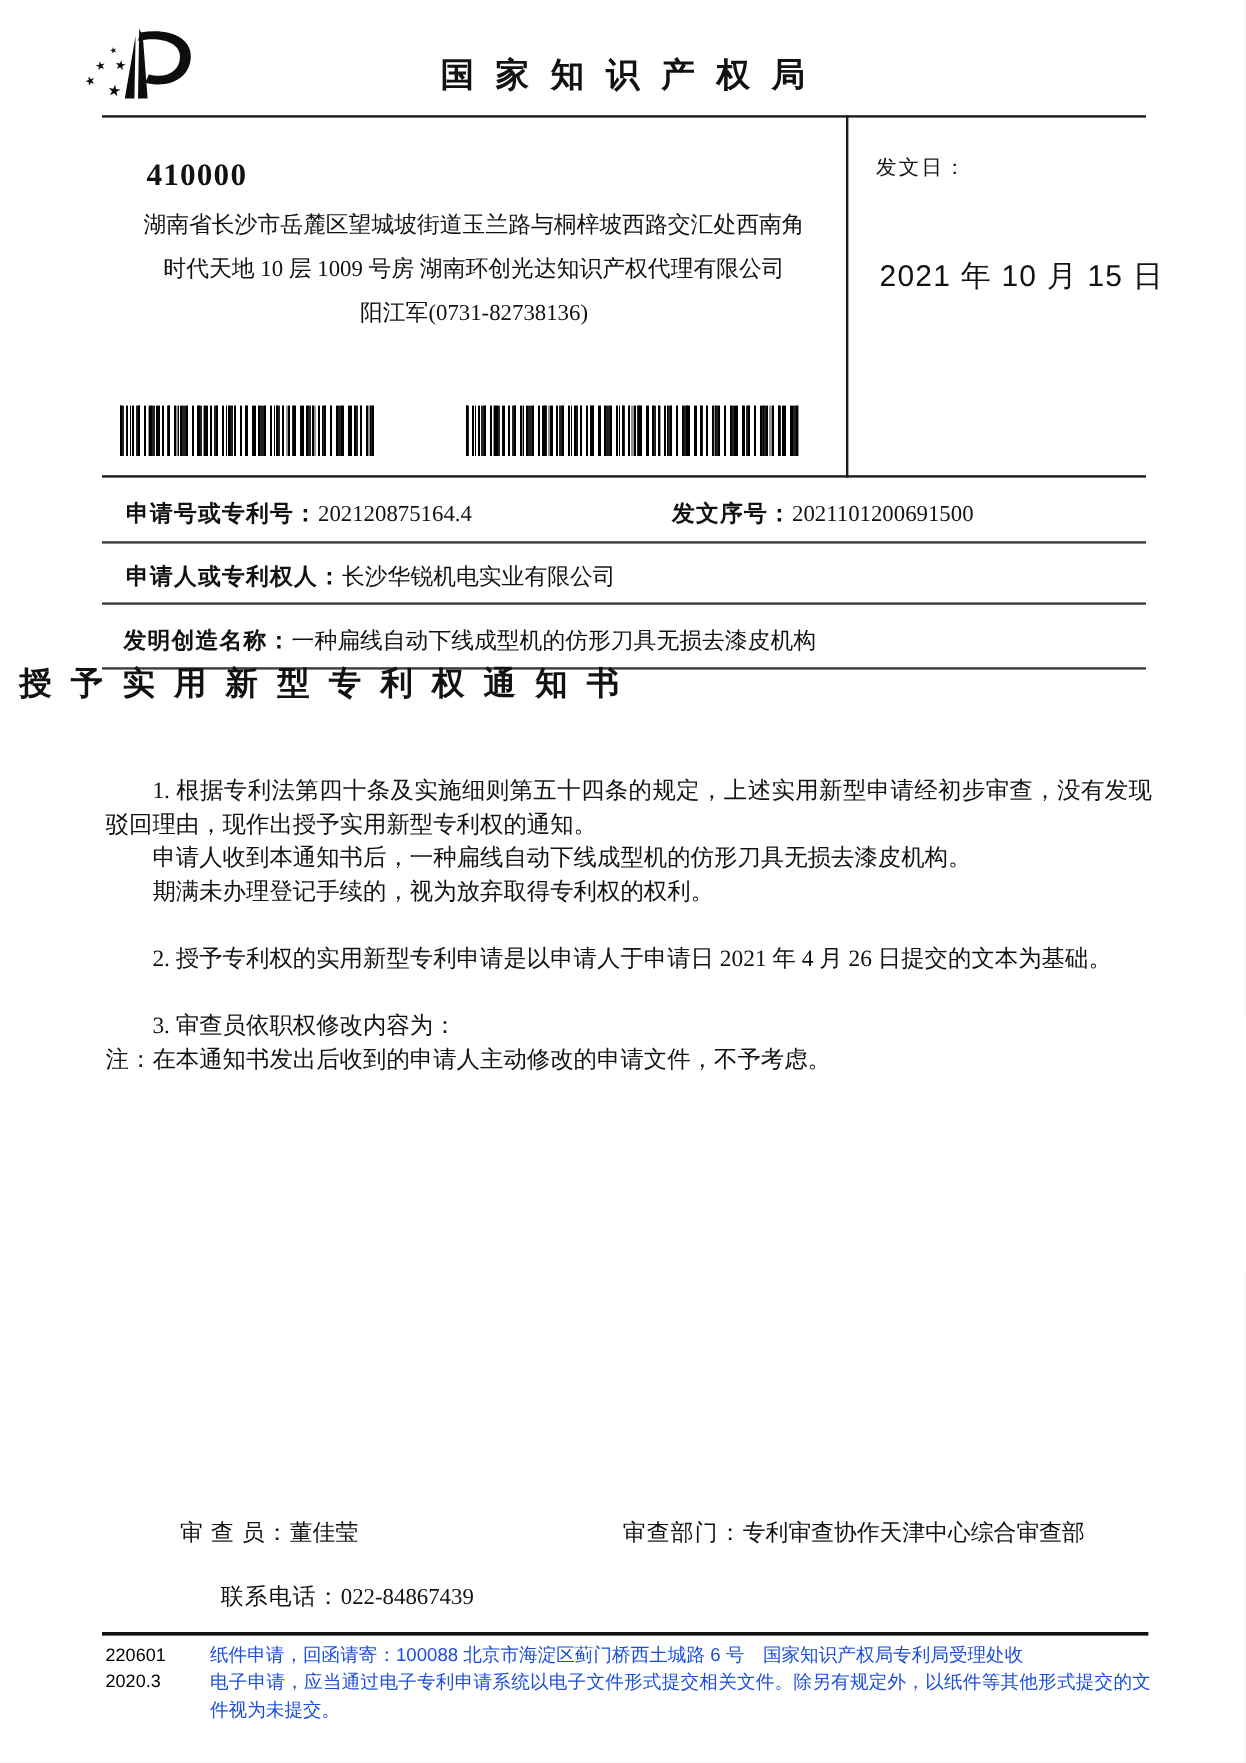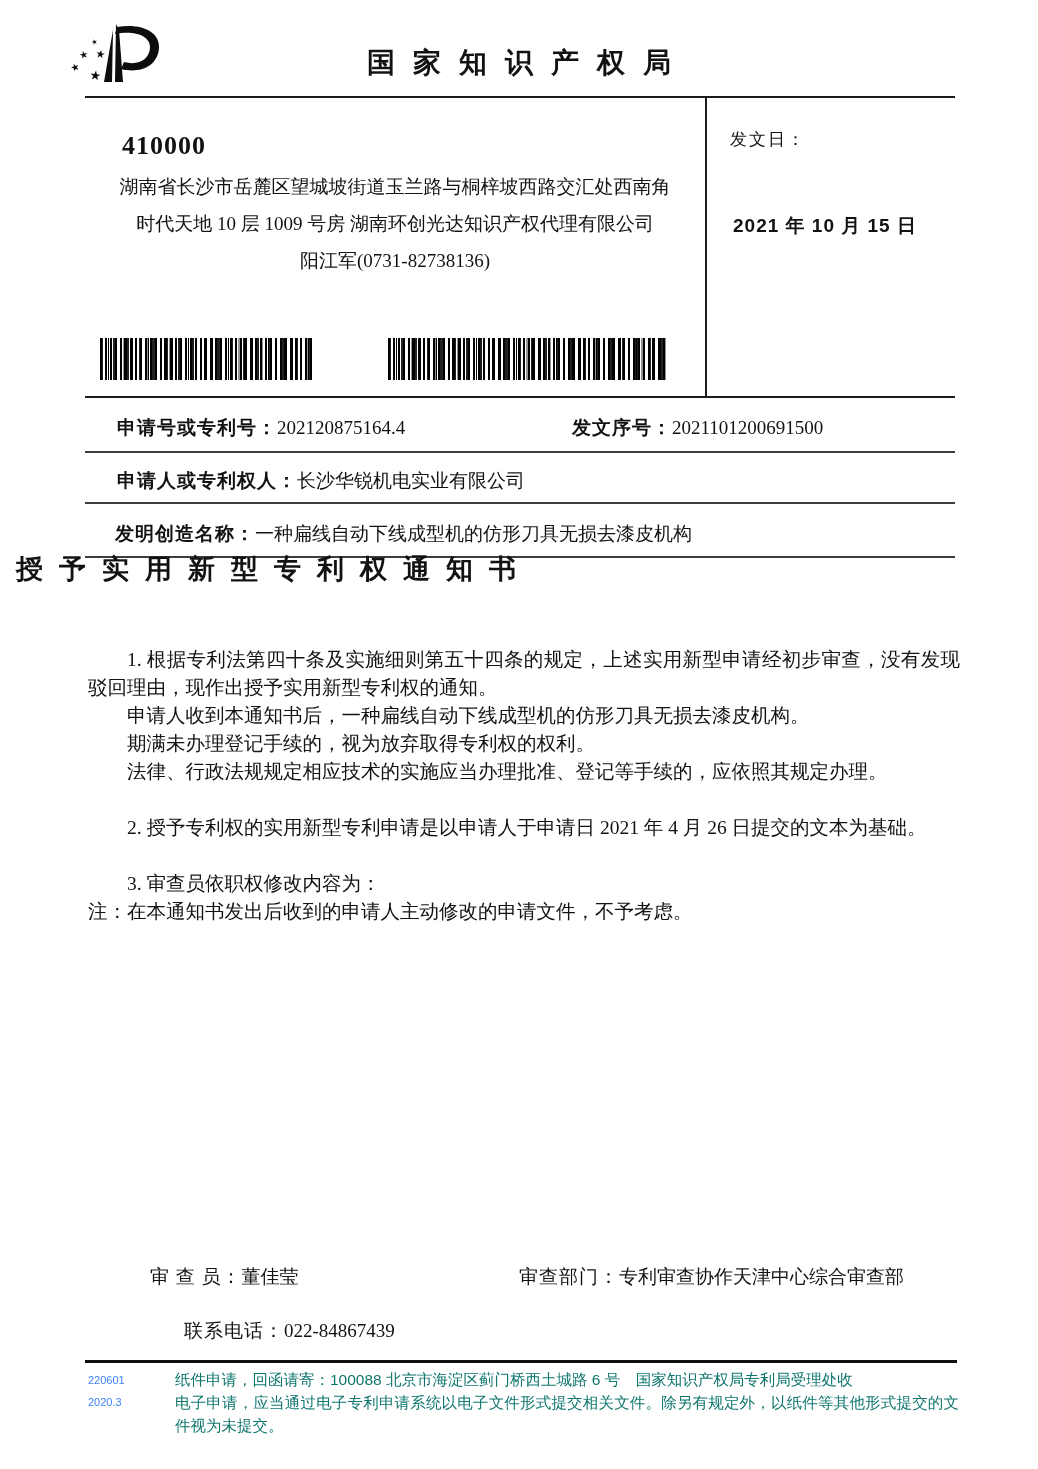--- a/index.html
+++ b/index.html
@@ -23,21 +23,21 @@
     letter-spacing:18px;text-indent:18px;
   }
   .rule{background:#1c1c1c;}
   .header-rule{left:85px;top:96px;width:870px;height:2px;}
   .v-divider{left:705px;top:96px;width:2px;height:302px;}
   .box-bottom-rule{left:85px;top:396px;width:870px;height:2px;}
 
   
   .date-label{left:730px;top:128px;font-size:17px;letter-spacing:2px;font-family:Liberation Mono, monospace;}
   .date-value{
-    left:733px;top:213px;font-size:19px;font-weight:700;
+    left:733px;top:213px;font-size:25px;font-weight:400;
     font-family:"Liberation Sans","DejaVu Sans",sans-serif;
     letter-spacing:1px;
   }
 
   
   .recipient{left:95px;top:131px;width:600px;}
   .postal{font-size:26px;font-weight:bold;margin-left:27px;letter-spacing:1px;}
   .addr{font-size:19px;text-align:center;margin-top:11px;white-space:nowrap;}
   .addr.first{margin-top:13px;}
 
@@ -51,21 +51,21 @@
       repeating-linear-gradient(90deg,rgba(10,10,10,.9) 0px,rgba(10,10,10,.9) 3px,rgba(0,0,0,0) 3px,rgba(0,0,0,0) 13px),
       repeating-linear-gradient(90deg,rgba(90,90,90,.65) 0px,rgba(90,90,90,.65) 2px,rgba(0,0,0,0) 2px,rgba(0,0,0,0) 23px);
   }
   .barcode1{left:100px;width:212px;}
   .barcode2{left:388px;width:278px;}
 
   
   .row-rule{left:85px;width:870px;height:2px;background:#3d3d3d;}
   .rr1{top:451px;} .rr2{top:502px;} .rr3{top:556px;}
   .field{font-size:19px;white-space:nowrap;}
-  .field .lbl{font-weight:bold;letter-spacing:1px;margin-left:12px;}
+  .field .lbl{font-weight:bold;letter-spacing:1px;}
   .field .val-bold{font-weight:normal;}
   .fa1{left:105px;top:415px;}
   .fa2{left:560px;top:415px;}
   .fb{left:105px;top:468px;}
   .fc{left:103px;top:521px;}
 
   
   .doc-title{
     left:0;top:551px;width:100%;
     font-family:"Liberation Sans","DejaVu Sans",sans-serif;
@@ -84,26 +84,26 @@
   .sig .lbl{letter-spacing:1px;}
   .examiner{left:150px;top:1264px;}
   .department{left:519px;top:1264px;}
   .phone{left:150px;top:1318px;margin-left:34px;}
 
   
   .footer-rule{left:85px;top:1360px;width:872px;height:3px;background:#101010;}
   .footer-codes{
     left:88px;top:1369px;width:80px;
     font-family:"Liberation Sans","DejaVu Sans",sans-serif;
-    font-size:11px;line-height:22px;color:#3b82f6;
+    font-size:15px;line-height:22px;color:#000000;
   }
   .footer-text{
     left:175px;top:1368px;width:784px;
     font-family:"Liberation Sans","DejaVu Sans",sans-serif;
-    font-size:15.5px;line-height:23px;color:#0f766e;
+    font-size:15.5px;line-height:23px;color:#1d4ed8;
     text-align:justify;
   }
   .footer-text p{margin:0;}
 </style>
 </head>
 <body>
 
 <div class="page">
 
   <svg class="abs" style="left:62px;top:18px;" width="130" height="95" viewBox="0 0 130 95" aria-hidden="true">
@@ -156,21 +156,20 @@
     <span class="lbl">发明创造名称：</span><span>一种扁线自动下线成型机的仿形刀具无损去漆皮机构</span>
   </div>
   <div class="abs row-rule rr3"></div>
 
   <div class="abs doc-title">授予实用新型专利权通知书</div>
 
   <div class="abs body-text">
     <p>1. 根据专利法第四十条及实施细则第五十四条的规定，上述实用新型申请经初步审查，没有发现驳回理由，现作出授予实用新型专利权的通知。</p>
     <p>申请人收到本通知书后，一种扁线自动下线成型机的仿形刀具无损去漆皮机构。</p>
     <p>期满未办理登记手续的，视为放弃取得专利权的权利。</p>
-    <p>法律、行政法规规定相应技术的实施应当办理批准、登记等手续的，应依照其规定办理。</p>
     <p class="gap">2. 授予专利权的实用新型专利申请是以申请人于申请日 2021 年 4 月 26 日提交的文本为基础。</p>
     <p class="gap">3. 审查员依职权修改内容为：</p>
     <p class="no-indent">注：在本通知书发出后收到的申请人主动修改的申请文件，不予考虑。</p>
   </div>
 
   <div class="abs sig examiner">
     <span class="lbl">审 查 员：</span><span>董佳莹</span>
   </div>
   <div class="abs sig department">
     <span class="lbl">审查部门：</span><span>专利审查协作天津中心综合审查部</span>

